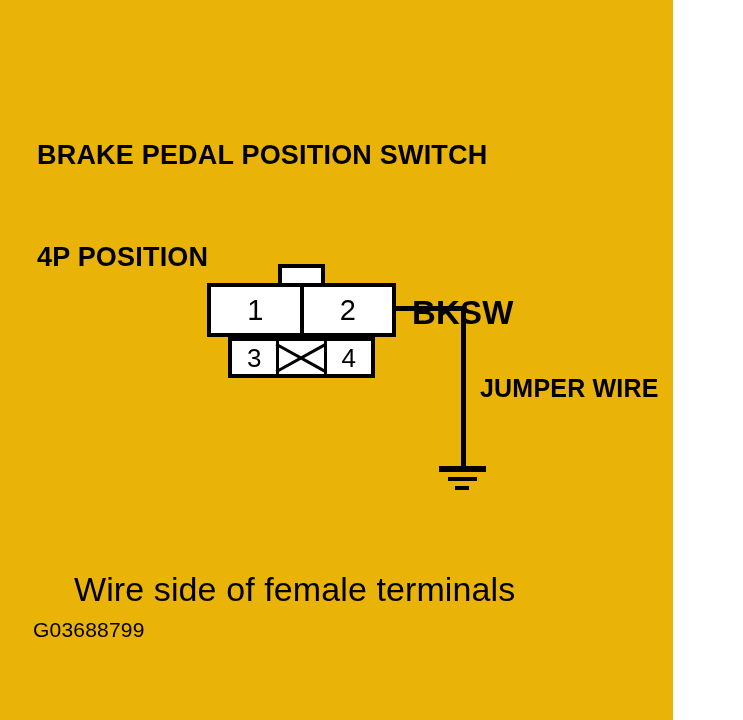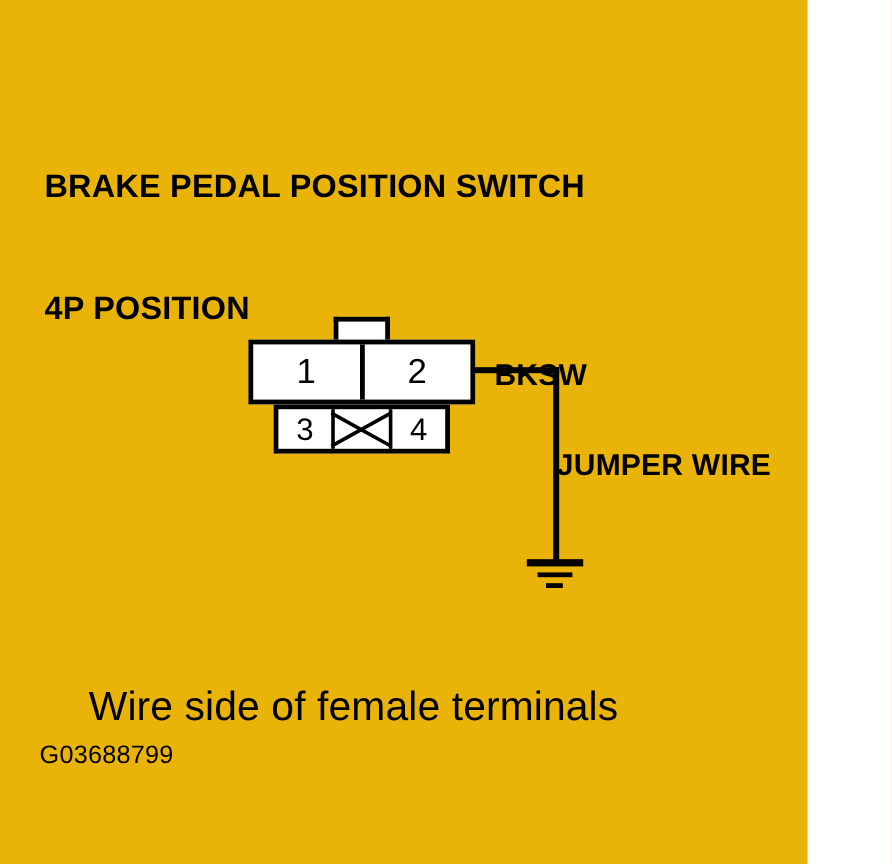--- a/index.html
+++ b/index.html
@@ -28,31 +28,31 @@
     line-height: 34px;
     letter-spacing: 0.2px;
     white-space: pre;
   }
   .title-line { display: block; }
 
   .wire-label {
     position: absolute;
     left: 412px;
     top: 228px;
-    font-size: 25px;
+    font-size: 33px;
     font-weight: bold;
     line-height: 34px;
     letter-spacing: 0.2px;
     white-space: pre;
   }
   .wire-label span { display: block; }
 
   .jumper-label {
     position: absolute;
-    left: 464px;
+    left: 480px;
     top: 374px;
     font-size: 25px;
     font-weight: bold;
     letter-spacing: 0.2px;
     white-space: pre;
     text-align: right;
   }
 
   .caption {
     position: absolute;

